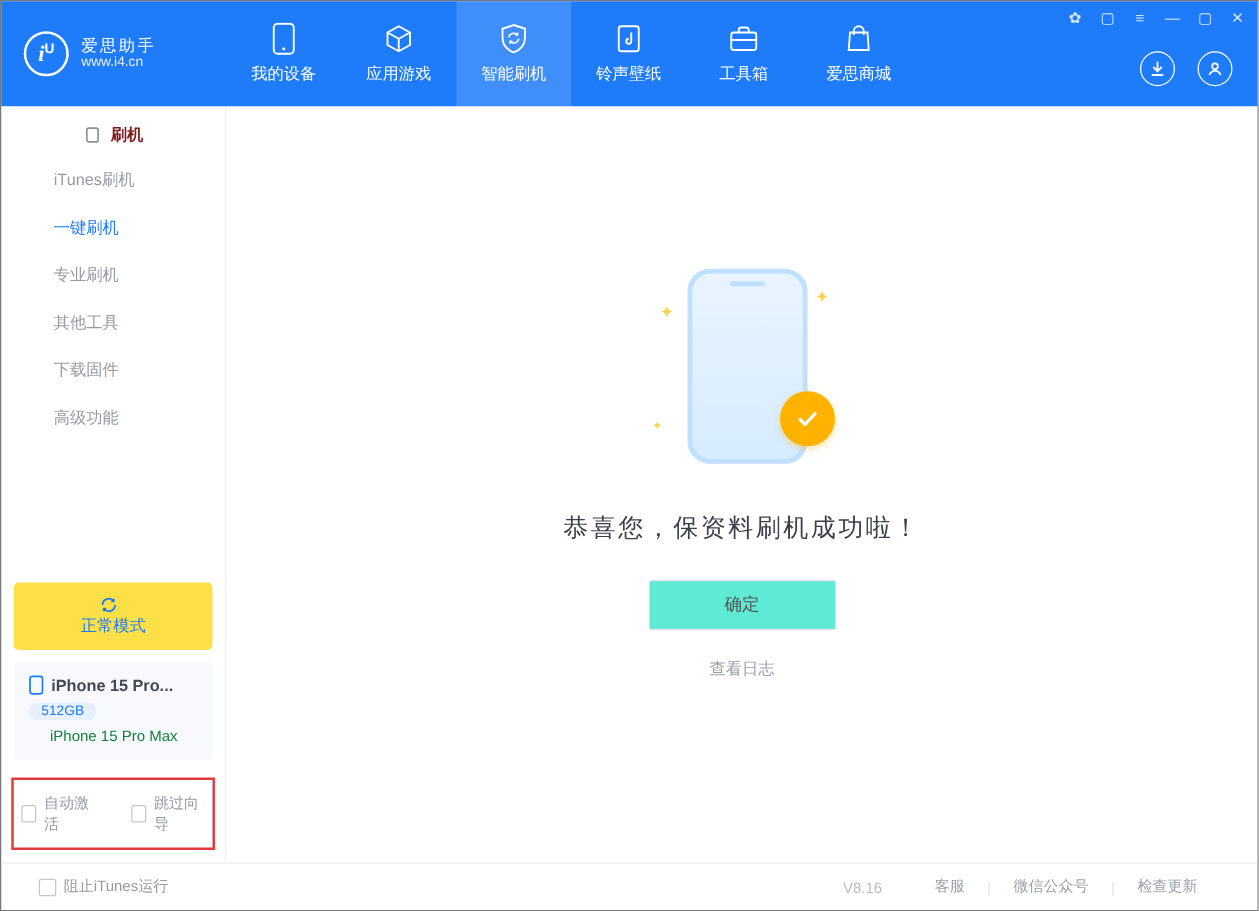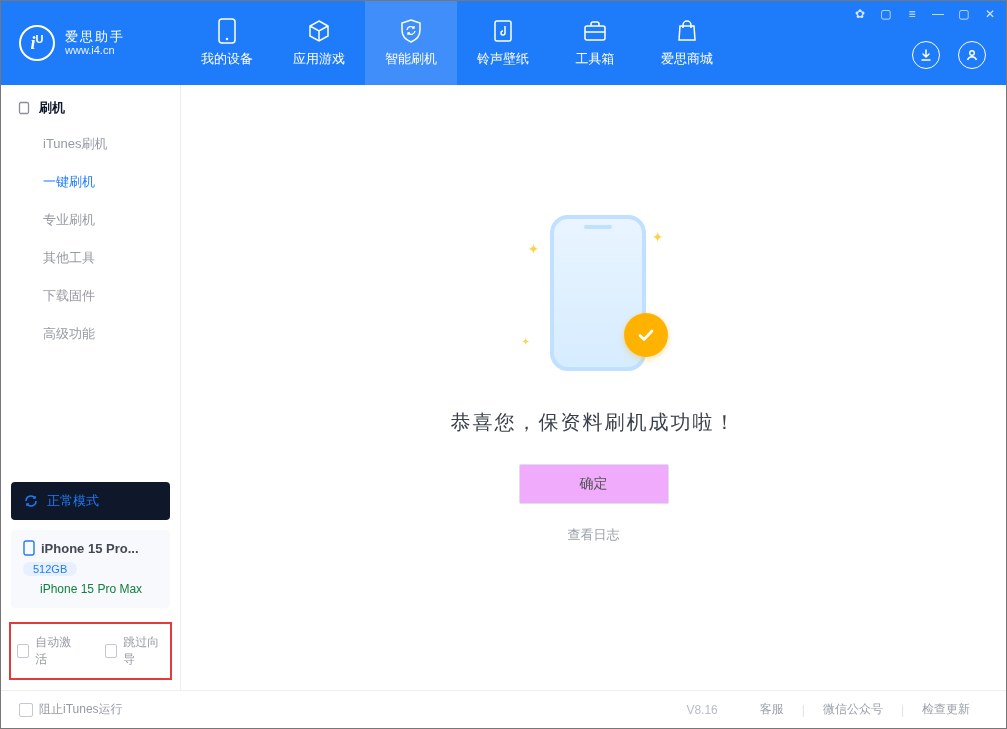--- a/index.html
+++ b/index.html
@@ -110,39 +110,39 @@
     width: 180px;
     border-right: 1px solid #eee;
     display: flex;
     flex-direction: column;
     font-size: 13px;
     color: #333;
   }
   .side-section-title {
     display:flex; align-items:center;
     padding: 14px 16px 8px 16px;
-    color:#0f172a; font-weight:600;
+    color:#7f1d1d; font-weight:600;justify-content:center;
   }
   .side-section-title .sicon {
     width:14px; display:inline-flex; margin-right:8px; color:#8a8f99;
   }
   .side-item {
     padding: 10px 16px 10px 42px;
     color:#969aa3;
     cursor:pointer;
   }
   .side-item.active { color:#1E7BFA; }
   .sidebar-spacer { flex:1; }
   .device-mode {
     margin: 0 10px 10px 10px;
-    background:#0f172a;
+    background:#fde047;
     border-radius:4px;
     padding:10px 12px;
     display:flex; align-items:center;
-    color:#1E7BFA; font-size:13px;
+    color:#1E7BFA; font-size:13px;flex-direction:column;
   }
   .device-mode .refresh-ico { margin-right:8px; display:inline-flex; }
   .device-card {
     margin: 0 10px 10px 10px;
     background:#f7f9fc;
     border-radius:4px;
     padding:10px 12px 12px 12px;
   }
   .device-card .dname {
     font-weight:600; color:#434853; font-size:13px;
@@ -197,35 +197,35 @@
   }
   .spark { position:absolute; color:#ffd24d; font-size:14px; }
   .spark.s1 { left:14px; top:26px; }
   .spark.s2 { right:10px; top:14px; }
   .spark.s3 { left:8px; bottom:28px; font-size:10px; }
   .success-text {
     font-size:20px; color:#3a3f4a; letter-spacing:2px; margin-bottom:28px;
   }
   .btn-ok {
     width:150px; padding:10px 0;
-    border:1px solid #dcdfe6; background:#f0abfc;
+    border:1px solid #dcdfe6; background:#5eead4;
     font-size:14px; color:#555; cursor:pointer;
     border-radius:2px;
   }
   .view-log {
     margin-top:22px; font-size:13px; color:#9aa0aa; cursor:pointer;
   }
 
   
   .footer {
     height:38px;
     border-top:1px solid #eee;
     display:flex; align-items:center;
     font-size:12px; color:#9aa0aa;
-    padding:0 18px;
+    padding:0 30px;
   }
   .footer .chk { font-size:12px; }
   .footer-spacer { flex:1; }
   .footer .ver { margin-right:24px; color:#b7bcc6; }
   .footer .flink { margin: 0 18px; cursor:pointer; }
   .footer .sep { color:#dfe3ea; }
 </style>
 </head>
 <body>
 

